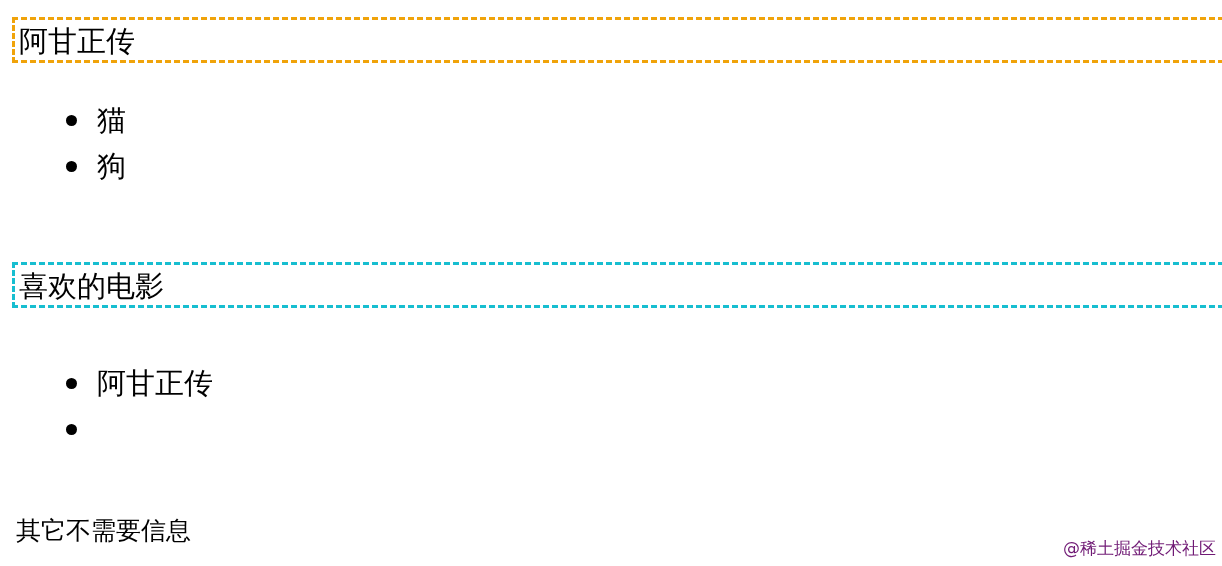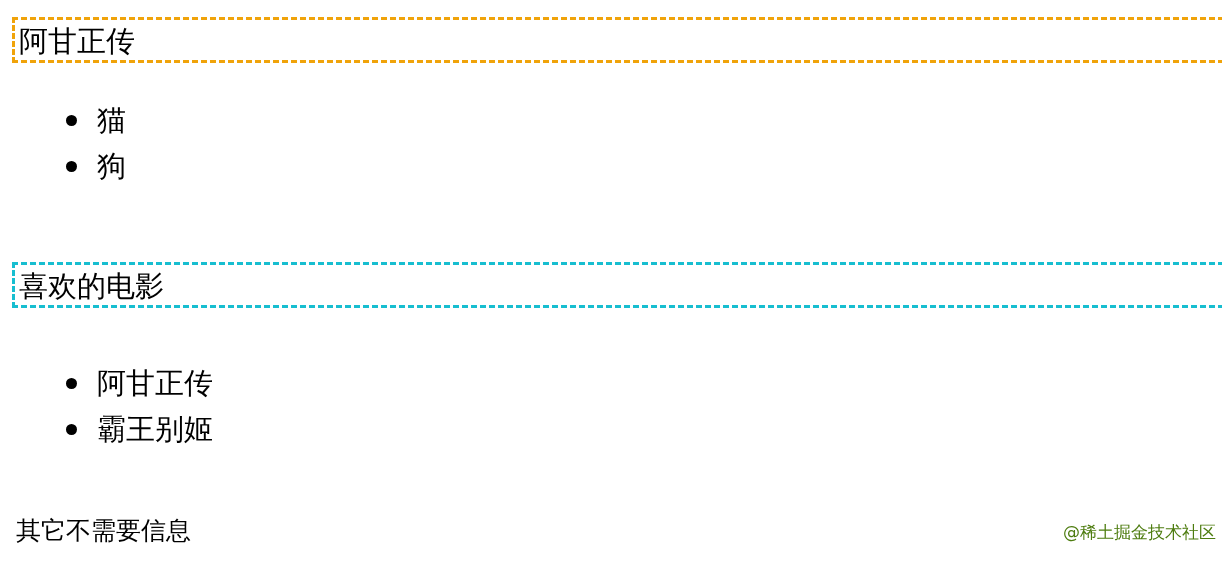--- a/index.html
+++ b/index.html
@@ -64,24 +64,24 @@
       position: absolute;
       left: 16px;
       top: 509px;
       font-size: 25px;
       line-height: 44px;
       white-space: nowrap;
     }
     .watermark {
       position: absolute;
       right: 6px;
-      top: 520px;
+      top: 536px;
       font-size: 17px;
       line-height: 24px;
-      color: #4d7c0f;
+      color: #701a75;
       white-space: nowrap;
       text-align: center;
     }
   </style>
 </head>
 <body>
 
 <div class="section-heading heading-animals">
   <span>阿甘正传</span>
 </div>
@@ -101,19 +101,18 @@
   <span>喜欢的电影</span>
 </div>
 
 <ul class="item-list list-movies">
   <li>
     <span class="bullet"></span>
     <span>阿甘正传</span>
   </li>
   <li>
     <span class="bullet"></span>
-    <span>霸王别姬</span>
   </li>
 </ul>
 
 <div class="footer-text">其它不需要信息</div>
 
 <div class="watermark">@稀土掘金技术社区</div>
 
 </body></html>

